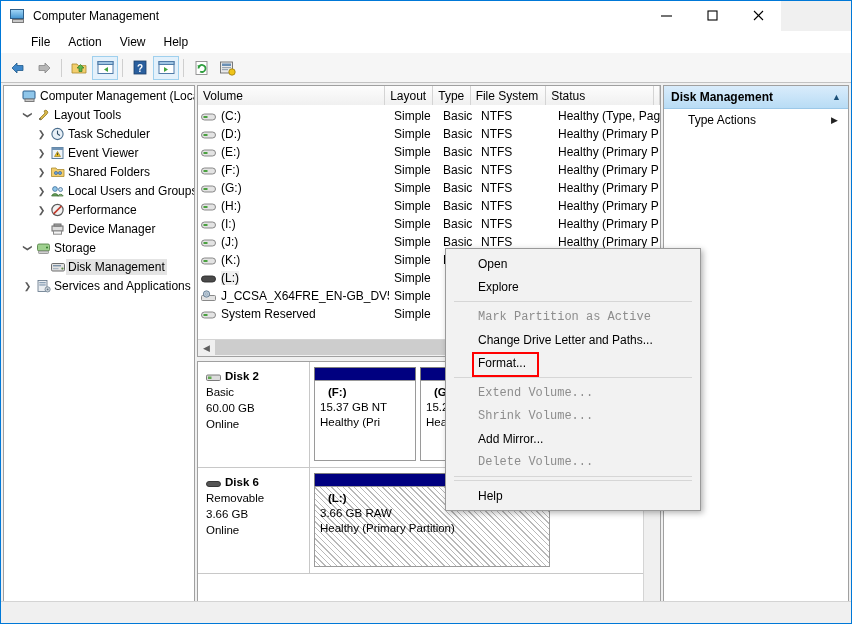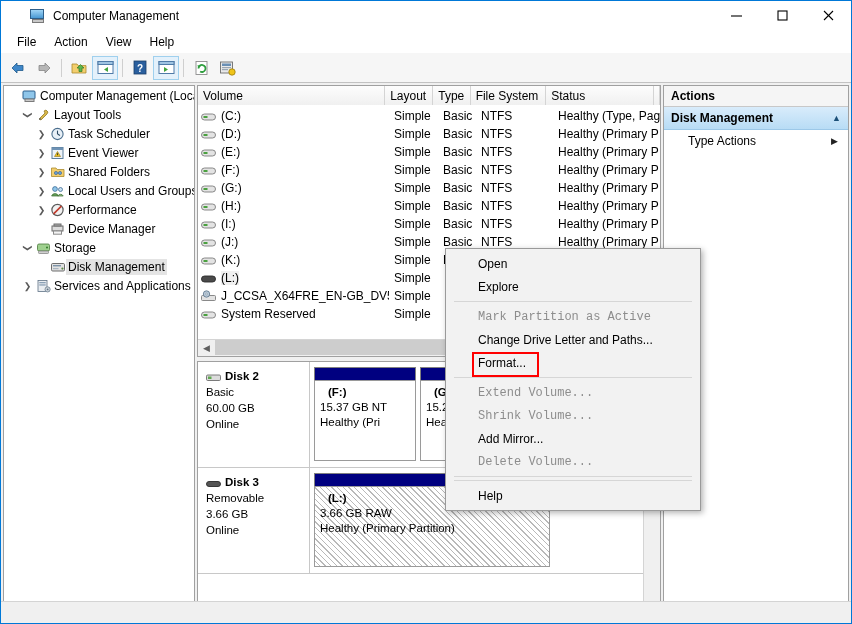--- a/index.html
+++ b/index.html
@@ -17,23 +17,23 @@
     position: relative;
     width: 852px; height: 624px;
     background: #f0f0f0;
     border: 1px solid #0078d7;
     overflow: hidden;
   }
 
   
   #titlebar {
     position: absolute; left: 0; top: 0;
-    width: 850px; height: 30px;
+    width: 780px; height: 30px;
     background: #ffffff;
-    display: flex; align-items: center; padding-left: 20px;
+    display: flex; align-items: center;
   }
   #title-icon {
     width: 16px; height: 16px;
     margin-left: 9px; margin-right: 7px;
     position: relative; flex: none;
   }
   .mon-body {
     position: absolute; left: 0; top: 1px; width: 14px; height: 10px;
     background: linear-gradient(#9fd4f5, #4a9ad4);
     border: 1px solid #2e5f8a;
@@ -53,21 +53,21 @@
   }
   .winbtn svg { display: block; }
   #winbtns { position: absolute; right: 0; top: 0; display: flex; }
 
   
   #menubar {
     position: absolute; left: 0; top: 30px;
     width: 850px; height: 22px;
     background: #ffffff;
     display: flex; align-items: center;
-    padding-left: 7px;
+    padding-left: 21px;
   }
   .menu-item {
     padding: 2px 9px; font-size: 12px; color: #000; cursor: default;
   }
 
   
   #toolbar {
     position: absolute; left: 0; top: 52px;
     width: 850px; height: 30px;
     background: #f6f6f6;
@@ -722,21 +722,21 @@
                   </div>
                 </div>
               </div>
             </div>
             <div class="disk-block" style="top: 106px; height: 106px; width: 446px; position: absolute;">
               <div class="disk-info">
                 <div class="disk-title">
                   <span class="disk-ico"><svg width="16" height="14" viewBox="0 0 16 14">
                       <rect x="0.5" y="4.5" width="14" height="5" rx="2.5" fill="#555" stroke="#2b2b2b" stroke-width="0.9"></rect>
                     </svg></span>
-                  <span>Disk 3</span>
+                  <span>Disk 6</span>
                 </div>
                 <div>Removable</div>
                 <div>3.66 GB</div>
                 <div>Online</div>
               </div>
               <div class="disk-parts">
                 <div class="part" style="width: 236px;">
                   <div class="part-bar" style="background: rgb(0, 0, 128);"></div>
                   <div class="part-body hatch">
                     <div class="part-letter">(L:)</div>
@@ -751,21 +751,20 @@
         <div id="disk-vscroll">
           <div class="vsb-arrow">▲</div>
 
         </div>
 
       </div>
 
     </div>
 
     <div id="actions-pane">
-      <div id="actions-header">Actions</div>
       <div id="actions-group">
         <span style="flex:1;">Disk Management</span>
         <span style="font-size:9px;color:#1b4f77;">▲</span>
       </div>
       <div id="actions-items">
           <div class="act-item">
             <span style="flex: 1 1 0%;">Type Actions</span>
             <span style="font-size: 9px; margin-right: 10px; color: rgb(34, 34, 34);">▶</span>
           </div>
         </div>

